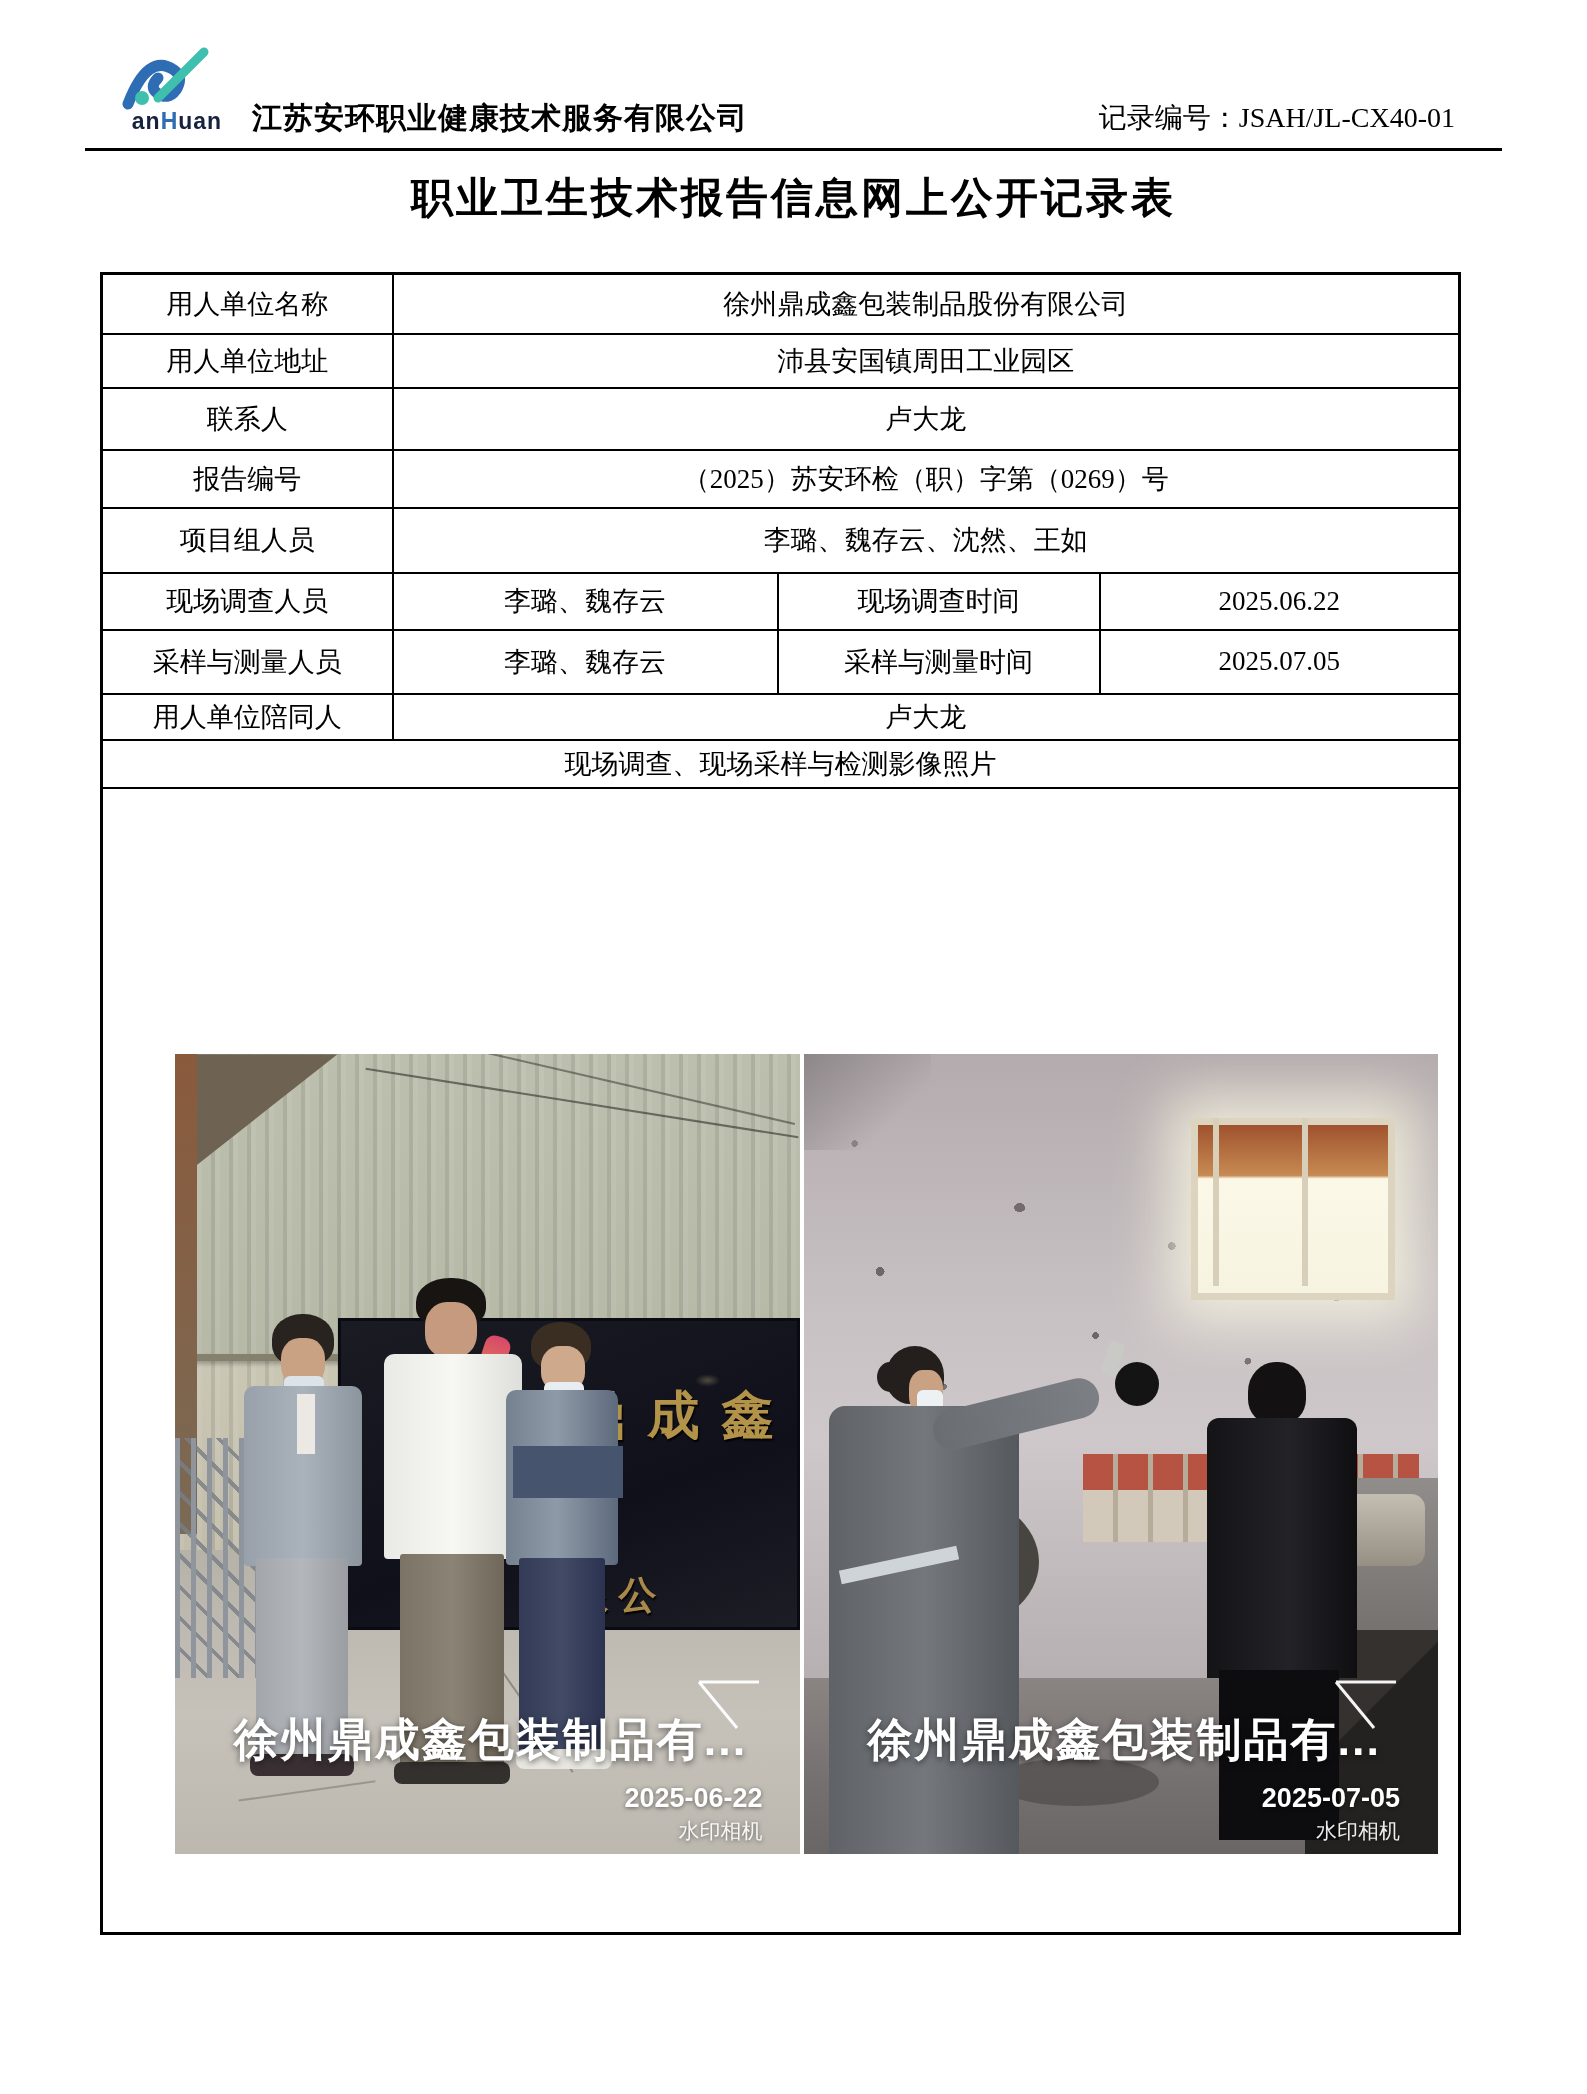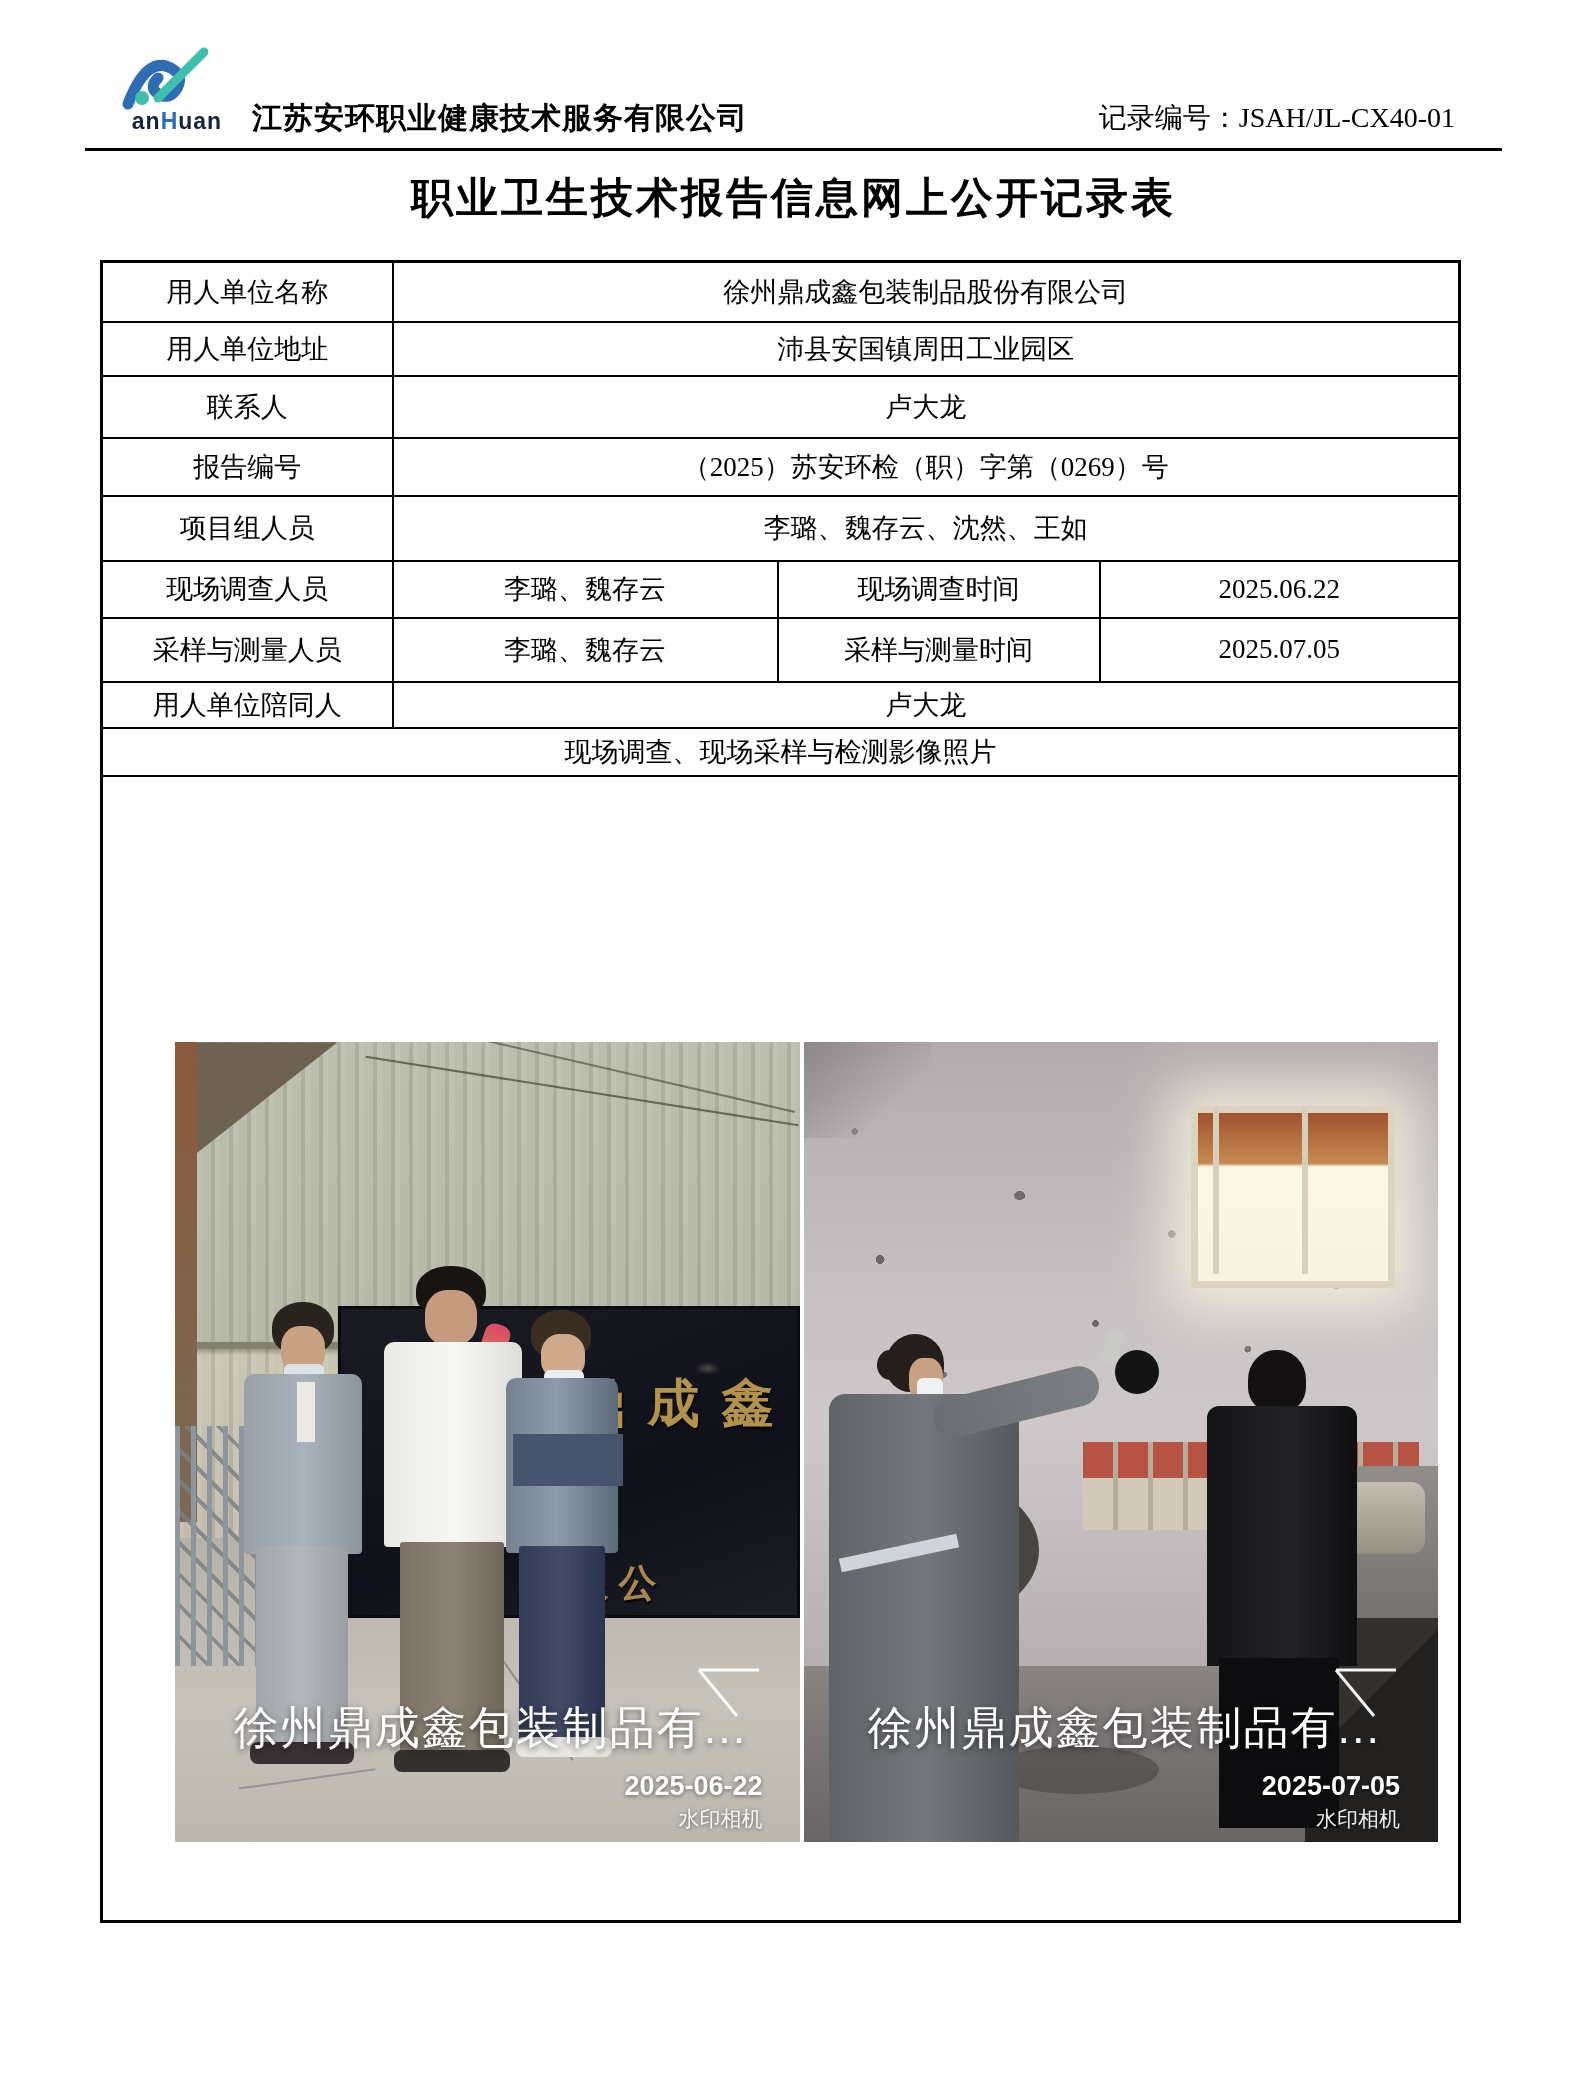--- a/index.html
+++ b/index.html
@@ -26,21 +26,21 @@
   }
   .header-rule{position:absolute;left:85px;top:148px;width:1417px;border-top:3px solid #000;}
   
   .doc-title{
     position:absolute;left:0;top:170px;width:100%;text-align:center;
     font-family:"Liberation Sans","DejaVu Sans",sans-serif;font-weight:bold;
     font-size:42px;letter-spacing:3px;
   }
   
   table.rec{
-    position:absolute;left:100px;top:260px;width:1358px;
+    position:absolute;left:100px;top:272px;width:1358px;
     border-collapse:collapse;table-layout:fixed;
   }
   table.rec td{
     border:2px solid #000;text-align:center;vertical-align:middle;
     font-size:27px;padding:0 6px;overflow:hidden;
   }
   table.rec{border:3px solid #000;}
   td.photo-cell{padding:0;vertical-align:top;text-align:left;}
   
   .photos-wrap{display:flex;gap:4px;margin:188px 0 0 66px;}
@@ -154,21 +154,21 @@
   .p2w-stripe{position:absolute;left:5.5%;top:63%;width:120px;height:14px;background:#cfd4d8;transform:rotate(-12deg);}
   .p2w-arm{left:20%;top:42.5%;width:170px;height:40px;background:linear-gradient(90deg,#6a6d72,#7c7f84);
     border-radius:20px;transform:rotate(-14deg);}
   .p2-meter-ball{left:49%;top:38.5%;width:44px;height:44px;background:#141414;border-radius:50%;}
   .p2-meter-body{left:47.5%;top:36%;width:16px;height:34px;background:#c9c9c6;border-radius:4px;transform:rotate(18deg);}
   .p2m-head{left:70%;top:38.5%;width:58px;height:62px;background:#141112;border-radius:48% 48% 40% 40%;}
   .p2m-torso{left:63.5%;top:45.5%;width:150px;height:260px;background:linear-gradient(90deg,#141316,#232226 55%,#0f0e11);border-radius:12px 12px 0 0;}
   .p2m-legs{left:65.5%;top:77%;width:120px;height:170px;background:#0d0c0f;}
   
   .wm-title{position:absolute;left:3%;bottom:10.5%;width:95%;font-size:45px;color:#fff;
-    font-family:"Liberation Sans","DejaVu Sans",sans-serif;font-weight:normal;letter-spacing:2px;
+    font-family:"Liberation Sans","DejaVu Sans",sans-serif;font-weight:bold;letter-spacing:2px;
     text-shadow:0 2px 6px rgba(0,0,0,.55);white-space:nowrap;}
   .wm-date{position:absolute;right:6%;bottom:5%;font-size:27px;color:#fff;
     font-family:Liberation Sans, sans-serif;font-weight:bold;
     text-shadow:0 1px 4px rgba(0,0,0,.5);}
   .wm-app{position:absolute;right:6%;bottom:1.2%;font-size:21px;color:rgba(255,255,255,.92);
     font-family:"Liberation Sans","DejaVu Sans",sans-serif;text-shadow:0 1px 4px rgba(0,0,0,.5);}
   .wm-corner{position:absolute;right:6%;bottom:15.5%;width:66px;height:56px;}
 </style>
 </head>
 <body>

